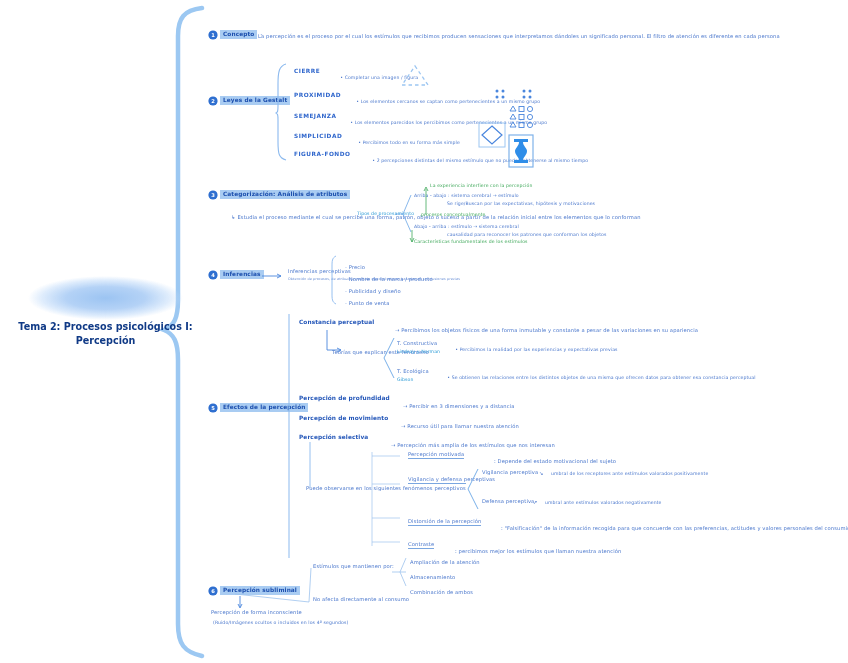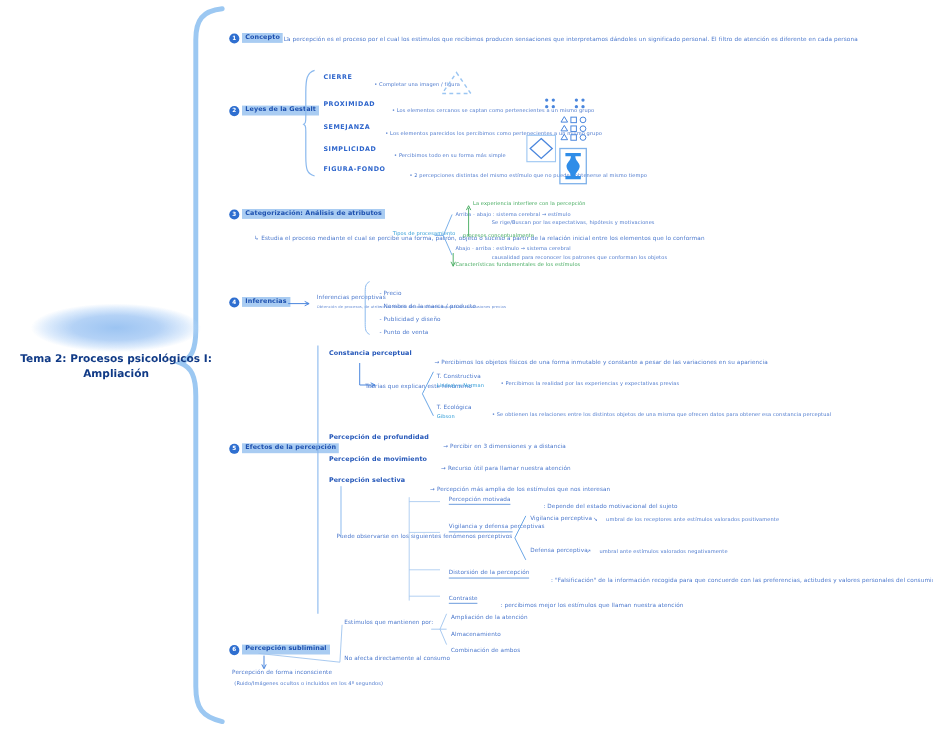--- a/index.html
+++ b/index.html
@@ -62,21 +62,21 @@
 
 <div class="canvas">
 
   <svg class="abs" style="left:160px;top:0px;" width="70" height="663">
     <path d="M 42 8 C 24 10, 18 18, 18 36 L 18 300 C 18 318, 14 326, 4 330 C 14 334, 18 342, 18 360 L 18 624 C 18 644, 24 652, 42 656" fill="none" stroke="#9cc8f2" stroke-width="4.5" stroke-linecap="round"></path>
   </svg>
 
   <div class="abs title-blob"></div>
   <div class="abs title-text">
     <div>Tema 2: Procesos psicológicos I:</div>
-    <div>Ampliación</div>
+    <div>Percepción</div>
   </div>
 
   <div class="abs row" style="left:209px;top:30px;">
     <div class="bullet">1</div>
     <span class="hw sz9 hl">Concepto</span>
     <span class="hw sz8 hw-body">-</span>
   </div>
   <div class="abs hw sz8 hw-body" style="left:258px;top:33px;width:560px;">La percepción es el proceso por el cual los estímulos que recibimos producen sensaciones que interpretamos dándoles un significado personal. El filtro de atención es diferente en cada persona</div>
 
   <div class="abs row" style="left:209px;top:96px;">

